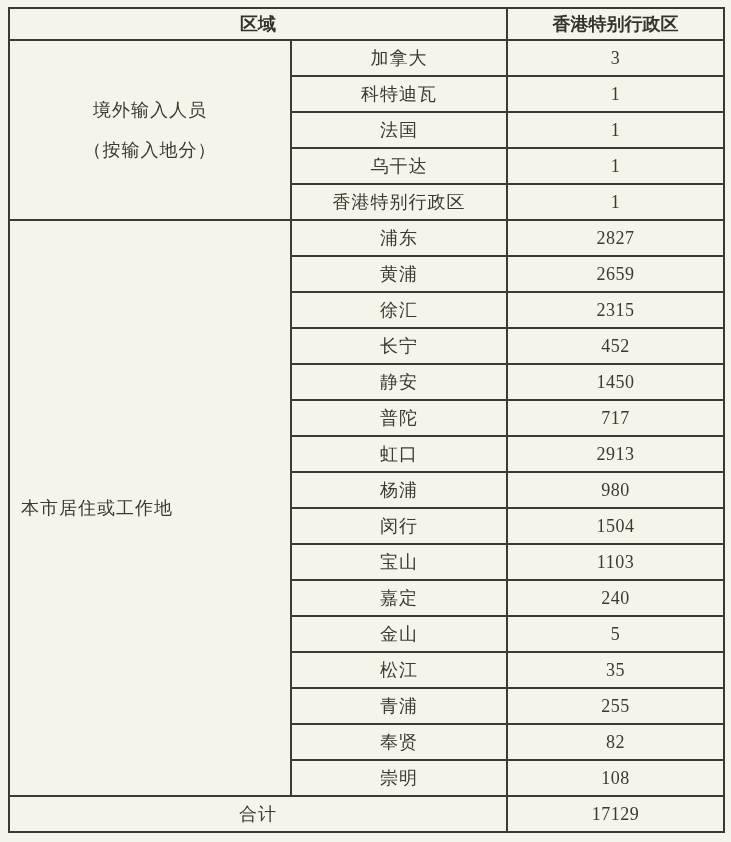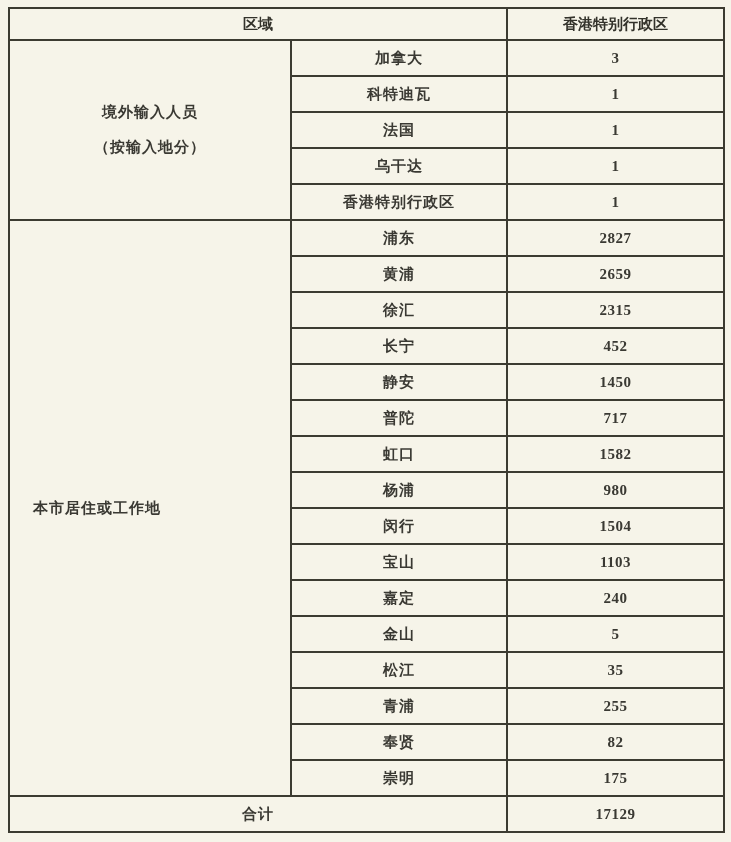--- a/index.html
+++ b/index.html
@@ -20,48 +20,48 @@
     top: 7px;
     width: 715px;
     border-collapse: collapse;
     table-layout: fixed;
   }
   .stats-table th,
   .stats-table td {
     border: 2px solid #3c3b31;
     font-family: "Liberation Serif", "DejaVu Serif", serif;
     color: #3a3933;
-    font-size: 15px;
+    font-size: 18px;
     text-align: center;
     vertical-align: middle;
     padding: 0;
     overflow: hidden;
   }
   .stats-table th {
     font-weight: bold;
     height: 30px;
     color: #33322b;
   }
   .stats-table td {
     height: 34px;
-    font-weight: bold;
+    font-weight: normal;
     letter-spacing: 1px;
   }
   .stats-table td.value-cell {
     letter-spacing: 0.5px;
   }
   td.group-cell {
     vertical-align: middle;
   }
   td.group-cell .group-line + .group-line {
     margin-top: 16px;
   }
   td.group-cell.left-aligned {
     text-align: left;
-    padding-left: 23px;
+    padding-left: 11px;
   }
 </style>
 </head>
 <body>
 
 <div class="page">
   <table class="stats-table">
     <colgroup>
       <col style="width:282px">
       <col style="width:216px">
@@ -122,21 +122,21 @@
       <tr>
         <td class="region-cell">静安</td>
         <td class="value-cell">1450</td>
       </tr>
       <tr>
         <td class="region-cell">普陀</td>
         <td class="value-cell">717</td>
       </tr>
       <tr>
         <td class="region-cell">虹口</td>
-        <td class="value-cell">1582</td>
+        <td class="value-cell">2913</td>
       </tr>
       <tr>
         <td class="region-cell">杨浦</td>
         <td class="value-cell">980</td>
       </tr>
       <tr>
         <td class="region-cell">闵行</td>
         <td class="value-cell">1504</td>
       </tr>
       <tr>
@@ -158,21 +158,21 @@
       <tr>
         <td class="region-cell">青浦</td>
         <td class="value-cell">255</td>
       </tr>
       <tr>
         <td class="region-cell">奉贤</td>
         <td class="value-cell">82</td>
       </tr>
       <tr>
         <td class="region-cell">崇明</td>
-        <td class="value-cell">175</td>
+        <td class="value-cell">108</td>
       </tr>
     </tbody>
     <tfoot>
       <tr>
         <td colspan="2">合计</td>
         <td class="value-cell">17129</td>
       </tr>
     </tfoot>
   </table>
 </div>

